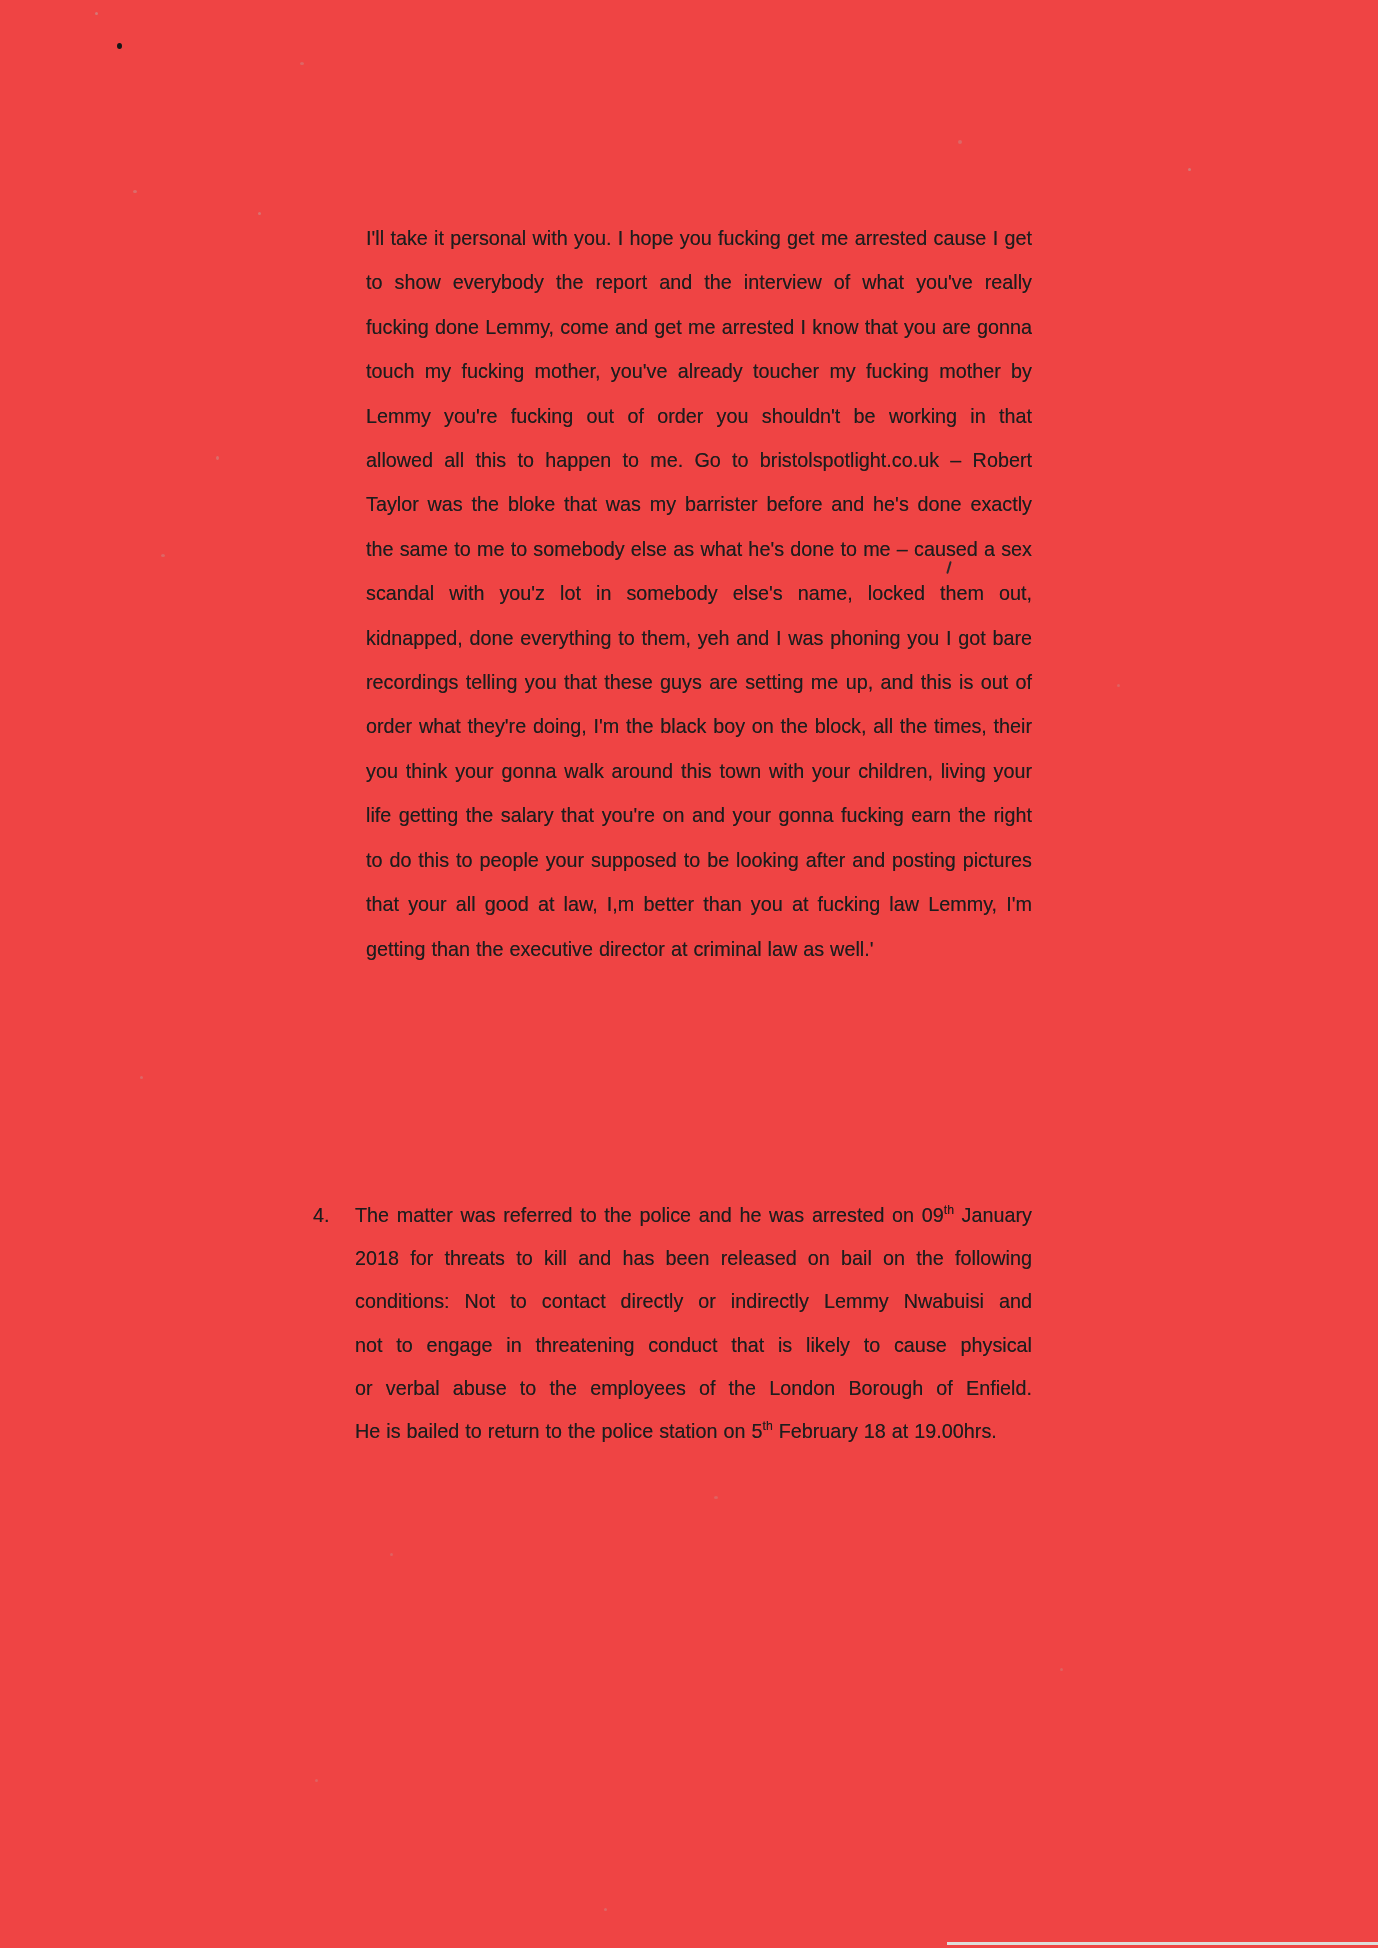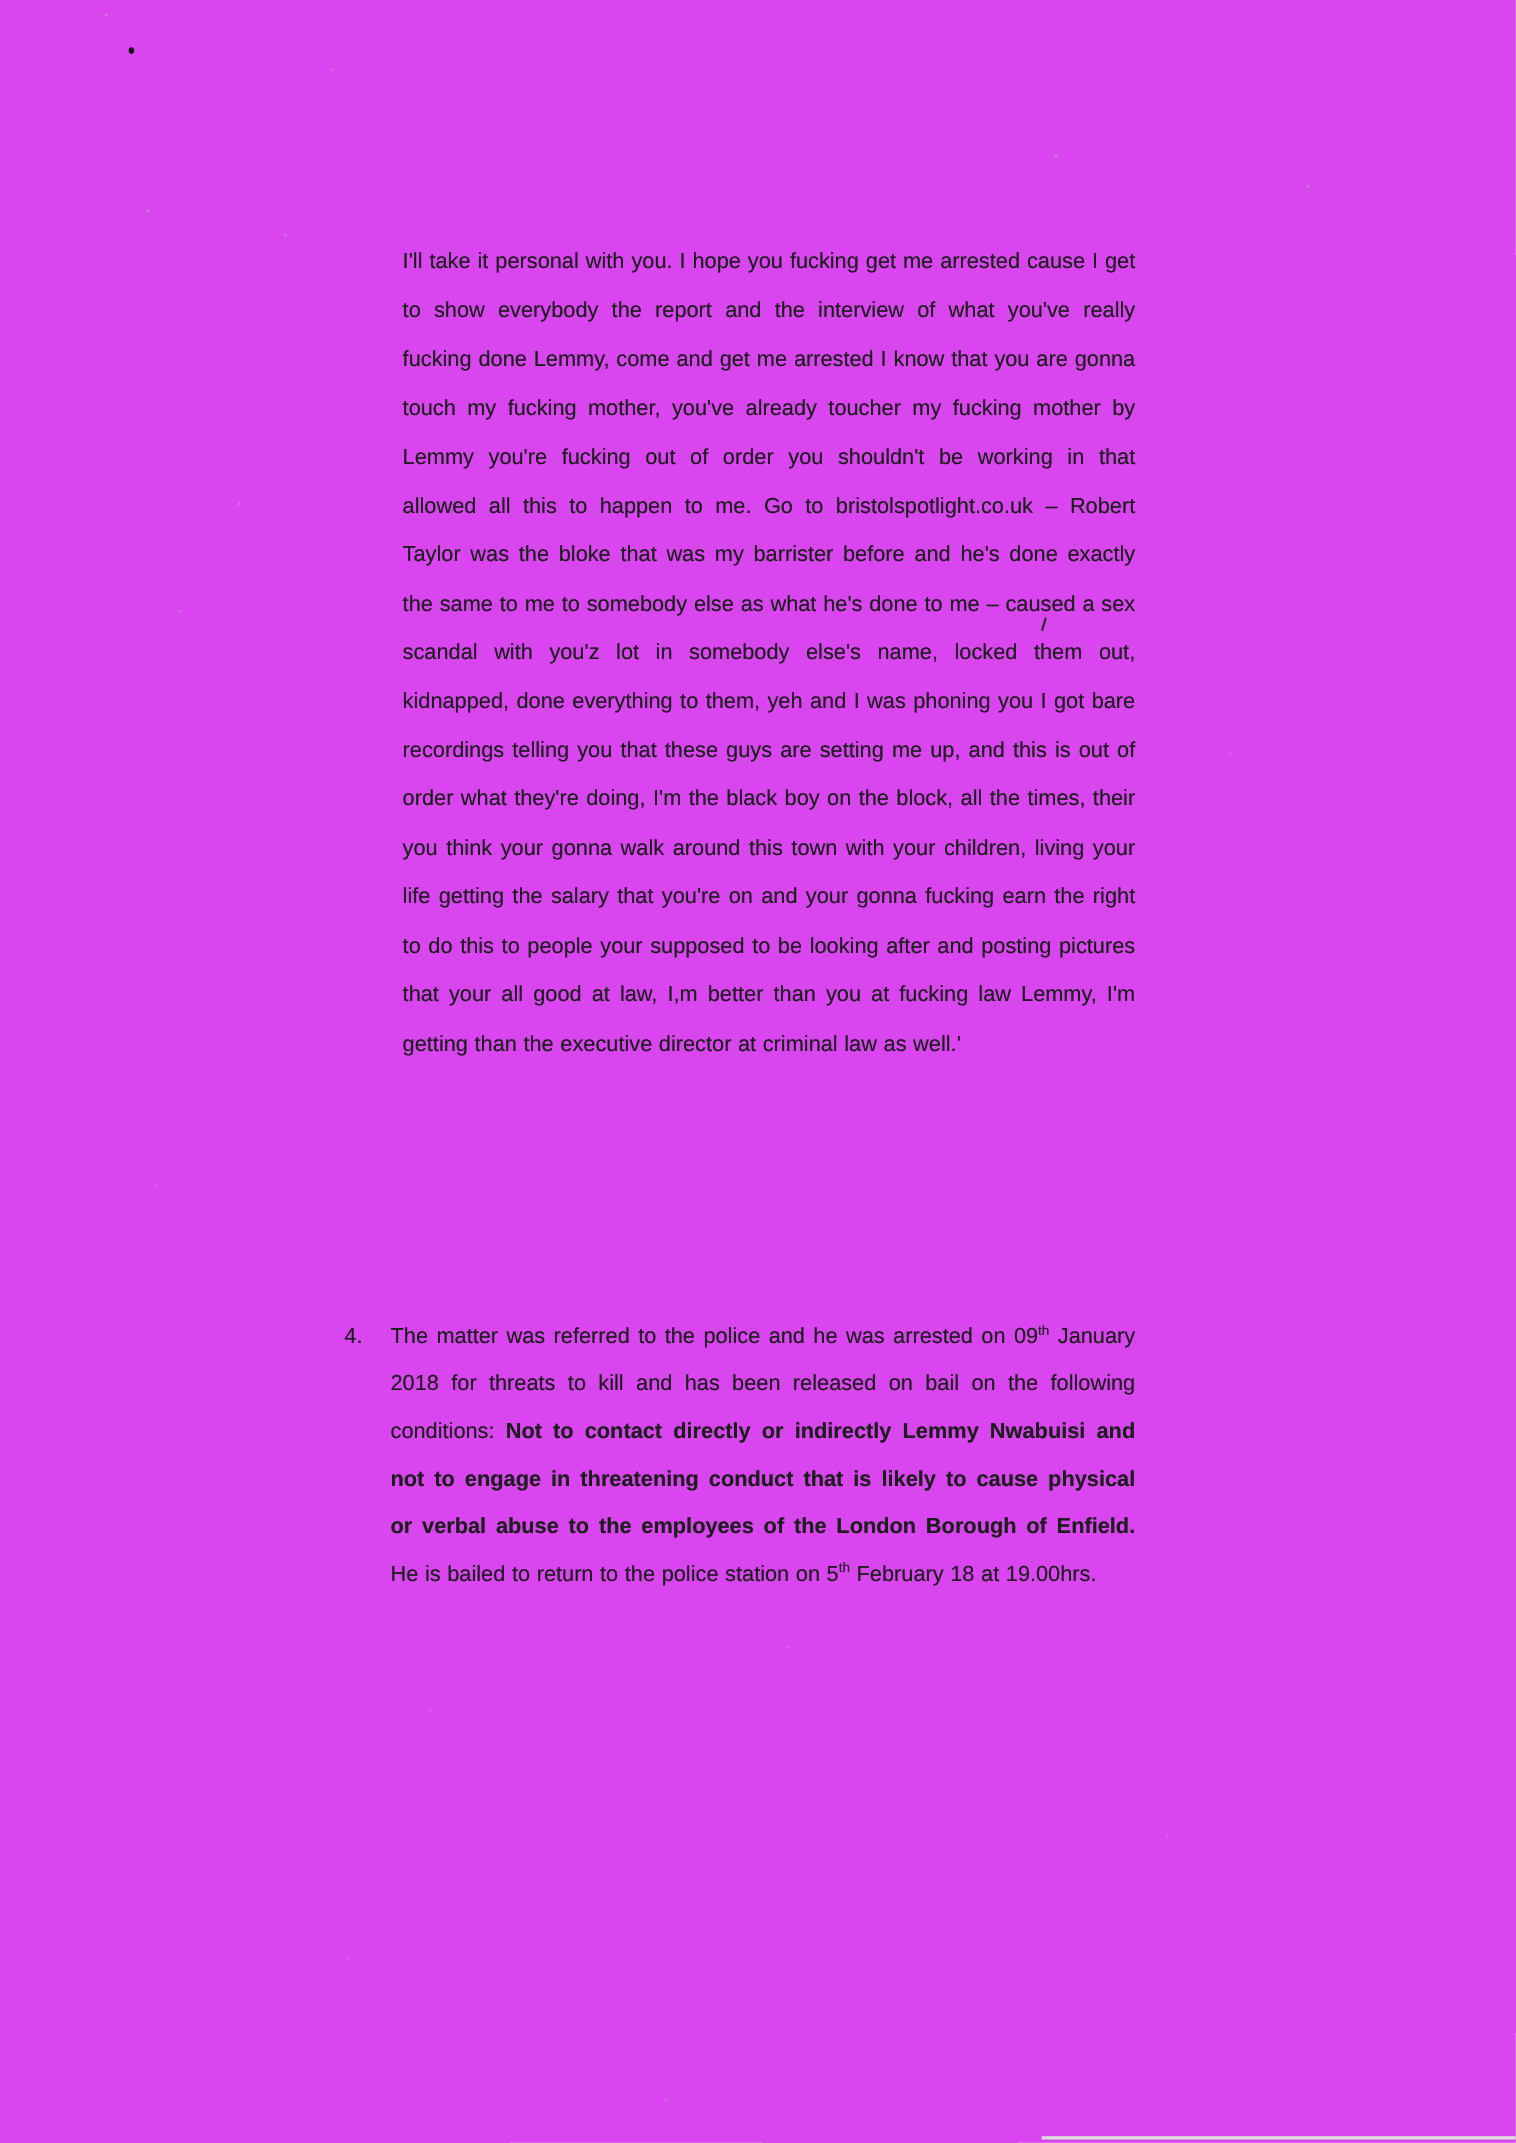--- a/index.html
+++ b/index.html
@@ -42,21 +42,21 @@
     position: absolute;
     left: 313px;
     top: 1194px;
     font-size: 19.8px;
     line-height: 43.2px;
     text-shadow: 0 0 0.6px rgba(25,25,25,0.55);
   }
 
   .tline { text-align: justify; text-align-last: left; white-space: normal; }
   .tline.just { text-align-last: justify; }
-  .tline .b { font-weight: 700; }
+  .tline .b { font-weight: 400; }
   .tline sup { font-size: 0.62em; vertical-align: super; line-height: 0; }
 
   
   .artifact { position: absolute; pointer-events: none; }
   .dot-artifact {
     left: 117px; top: 43px; width: 5px; height: 6px;
     background: #161616; border-radius: 50%;
   }
   .slash-artifact {
     left: 948px; top: 561px; width: 2px; height: 13px;
@@ -79,21 +79,21 @@
   .s10 { left: 1117px; top: 684px;  width: 3px; height: 3px; opacity: .25; }
   .s11 { left: 390px;  top: 1553px; width: 3px; height: 3px; opacity: .25; }
   .s12 { left: 714px;  top: 1496px; width: 4px; height: 3px; opacity: .25; }
   .s13 { left: 1060px; top: 1668px; width: 3px; height: 3px; opacity: .25; }
   .s14 { left: 315px;  top: 1779px; width: 3px; height: 3px; opacity: .25; }
   .s15 { left: 604px;  top: 1908px; width: 3px; height: 3px; opacity: .3; }
 </style>
 </head>
 <body>
 
-<div class="page" style="background: #d946ef; color: rgb(29, 29, 29);">
+<div class="page" style="background: #ef4444; color: rgb(29, 29, 29);">
 
   <div class="textcol quote-block">
       <div class="tline just"><span>I'll take it personal with you. I hope you fucking get me arrested cause I get</span></div>
       <div class="tline just"><span>to show everybody the report and the interview of what you've really</span></div>
       <div class="tline just"><span>fucking done Lemmy, come and get me arrested I know that you are gonna</span></div>
       <div class="tline just"><span>touch my fucking mother, you've already toucher my fucking mother by</span></div>
       <div class="tline just"><span>Lemmy you're fucking out of order you shouldn't be working in that</span></div>
       <div class="tline just"><span>allowed all this to happen to me. Go to bristolspotlight.co.uk – Robert</span></div>
       <div class="tline just"><span>Taylor was the bloke that was my barrister before and he's done exactly</span></div>
       <div class="tline just"><span>the same to me to somebody else as what he's done to me – caused a sex</span></div>

